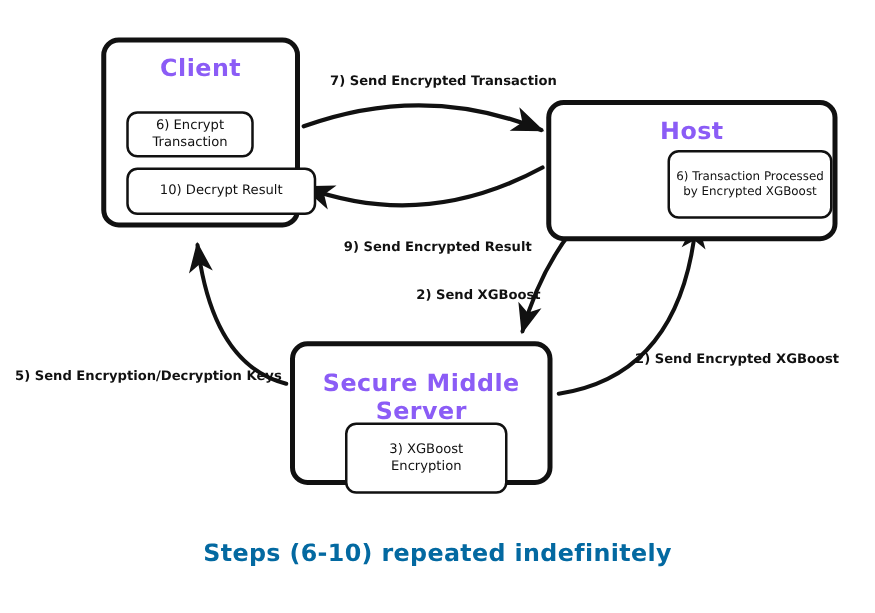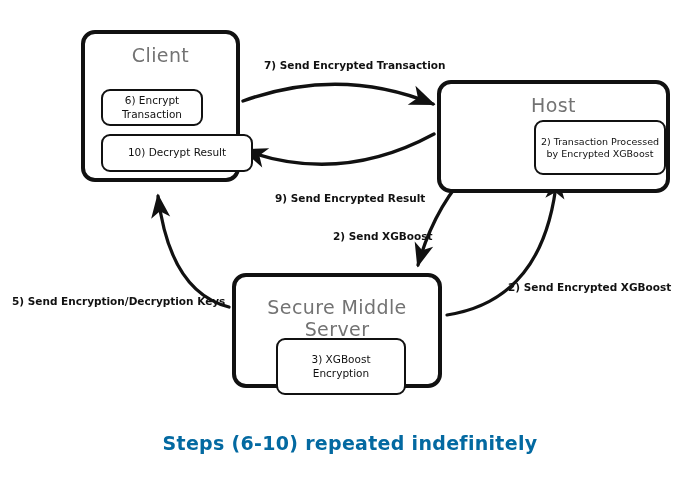--- a/index.html
+++ b/index.html
@@ -29,22 +29,22 @@
     box-sizing: border-box;
     background: #ffffff;
     border: 4px solid #111111;
     border-radius: 14px;
   }
   .node-title {
     position: absolute;
     left: 0;
     right: 0;
     text-align: center;
-    font-weight: normal;
-    color: #737373;
+    font-weight: bold;
+    color: #8b5cf6;
     letter-spacing: 0.4px;
   }
   .inner-box {
     position: absolute;
     box-sizing: border-box;
     background: #ffffff;
     border: 2.5px solid #111111;
     border-radius: 9px;
     display: flex;
     align-items: center;
@@ -122,21 +122,21 @@
   </svg>
 
   <div class="node" id="node-client">
     <div class="node-title">Client</div>
     <div class="inner-box" id="client-box-6">6) Encrypt Transaction</div>
     <div class="inner-box" id="client-box-10">10) Decrypt Result</div>
   </div>
 
   <div class="node" id="node-host">
     <div class="node-title">Host</div>
-    <div class="inner-box" id="host-box-8">2) Transaction Processed by Encrypted XGBoost</div>
+    <div class="inner-box" id="host-box-8">6) Transaction Processed by Encrypted XGBoost</div>
   </div>
 
   <div class="node" id="node-sms">
     <div class="node-title">Secure Middle Server</div>
     <div class="inner-box" id="sms-box-3">3) XGBoost Encryption</div>
   </div>
 
   <div class="edge-label" id="label-7">7) Send Encrypted Transaction</div>
   <div class="edge-label" id="label-9">9) Send Encrypted Result</div>
   <div class="edge-label" id="label-2">2) Send XGBoost</div>

